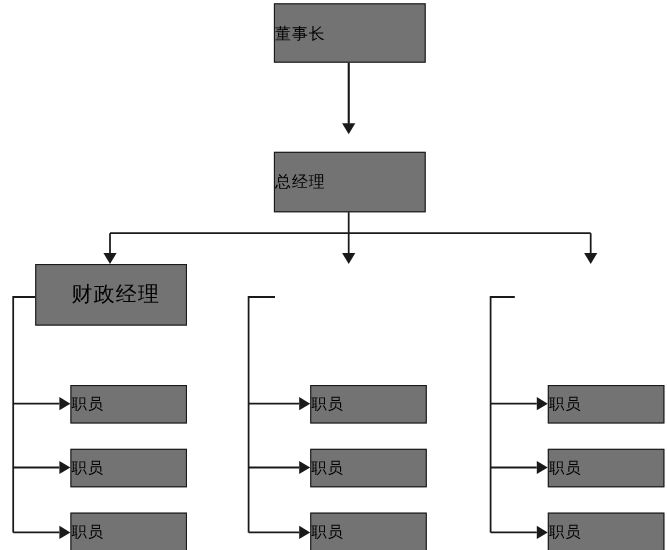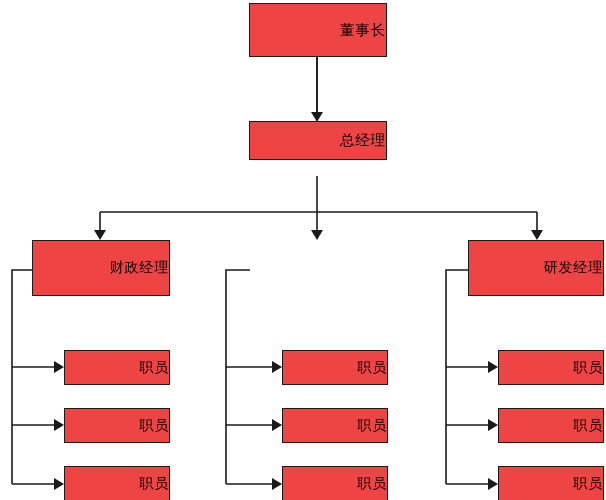--- a/index.html
+++ b/index.html
@@ -20,35 +20,36 @@
   #chart-svg {
     position: absolute;
     left: 0;
     top: 0;
     width: 606px;
     height: 500px;
   }
   .node {
     position: absolute;
     box-sizing: border-box;
-    background: #ef4444;
+    background: #737373;
     border: 1.6px solid #1a1a1a;
     display: flex;
     align-items: center;
-    justify-content: flex-end;
+    justify-content: flex-start;
     color: #000000;
     letter-spacing: 0.06em;
     white-space: nowrap;
     z-index: 2;
   }
   .node-exec {
     font-size: 14.5px;
   }
   .node-manager {
-    font-size: 14px;
+    font-size: 19px;
+    padding-left: 32px;
   }
   .node-staff {
     font-size: 14px;
     font-family: Liberation Serif, serif;
   }
 </style>
 </head>
 <body>
 
 <div id="org-chart">
@@ -106,29 +107,26 @@
       <path d="M 446,484 L 488,484"></path>
       <path d="M 488,478 L 498,484 L 488,490 z" fill="#1a1a1a" stroke="none"></path>
 
     </g>
   </svg>
 
   <div class="node node-exec" id="node-chairman" style="left: 249px; top: 3px; width: 138px; height: 54px;">
     <span>董事长</span>
   </div>
 
-  <div class="node node-exec" id="node-general-manager" style="left: 249px; top: 121px; width: 138px; height: 39px; padding-left: 36px;">
+  <div class="node node-exec" id="node-general-manager" style="left: 249px; top: 138px; width: 138px; height: 55px;">
     <span>总经理</span>
   </div>
 
   <div class="node node-manager" id="node-manager-0" style="left: 32px; top: 240px; width: 138px; height: 56px;">
     <span>财政经理</span>
-  </div>
-  <div class="node node-manager" id="node-manager-2" style="left: 468px; top: 240px; width: 136px; height: 56px;">
-    <span>研发经理</span>
   </div>
 
   <div class="node node-staff" id="node-staff-0" style="left: 64px; top: 350px; width: 106px; height: 35px;">
     <span>职员</span>
   </div>
   <div class="node node-staff" id="node-staff-1" style="left: 64px; top: 408px; width: 106px; height: 35px;">
     <span>职员</span>
   </div>
   <div class="node node-staff" id="node-staff-2" style="left: 64px; top: 466px; width: 106px; height: 35px;">
     <span>职员</span>

